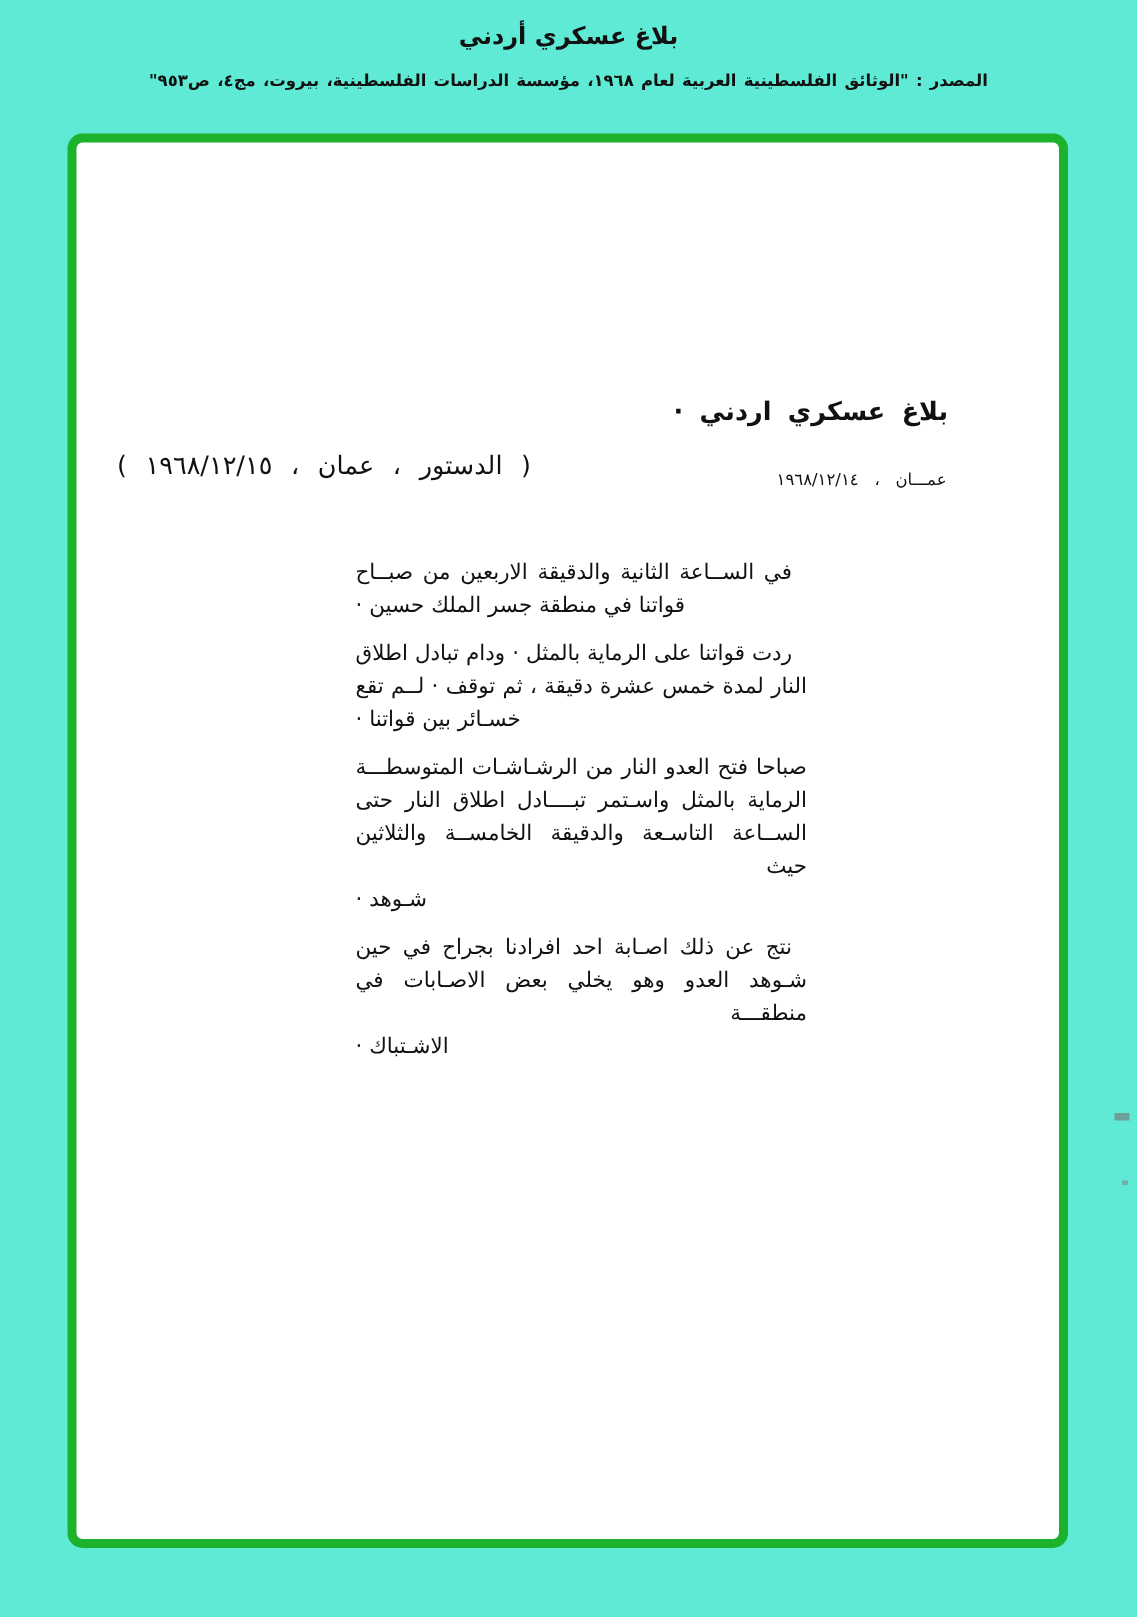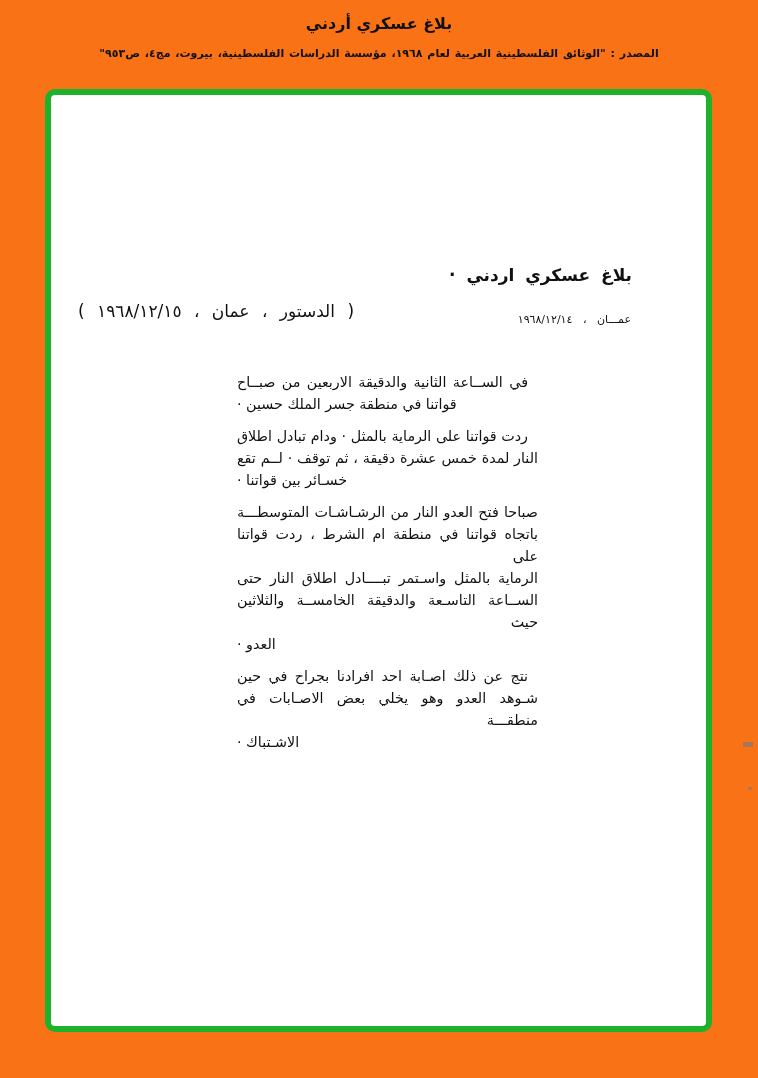--- a/index.html
+++ b/index.html
@@ -1,17 +1,17 @@
 <!DOCTYPE html>
 <html><head>
 <meta charset="utf-8">
 <style>
   html,body { margin:0; padding:0; background:#ffffff; }
   .page {
-    position:relative; width:758px; height:1078px; background:#f97316;
+    position:relative; width:758px; height:1078px; background:#5eead4;
     font-family:"DejaVu Sans", sans-serif; color:#111; overflow:hidden;
   }
   .hdr-title {
     position:absolute; top:14px; left:0; right:0; text-align:center;
     direction:rtl; font-weight:bold; font-size:16px; letter-spacing:0.5px;
   }
   .hdr-source {
     position:absolute; top:47px; left:0; right:0; text-align:center;
     direction:rtl; font-weight:bold; font-size:11px; word-spacing:1px;
   }
@@ -66,24 +66,23 @@
     </div>
 
     <div class="para">
       <div class="ln first">ردت قواتنا على الرماية بالمثل · ودام تبادل اطلاق</div>
       <div class="ln full">النار لمدة خمس عشرة دقيقة ، ثم توقف · لــم تقع</div>
       <div class="ln last">خسـائر بين قواتنا ·</div>
     </div>
 
     <div class="para">
       <div class="ln full">صباحا فتح العدو النار من الرشـاشـات المتوسطـــة</div>
-      <div class="ln full">باتجاه قواتنا في منطقة ام الشرط ، ردت قواتنا على</div>
       <div class="ln full">الرماية بالمثل واسـتمر تبــــادل اطلاق النار حتى</div>
       <div class="ln full">الســاعة التاسـعة والدقيقة الخامســة والثلاثين حيث</div>
-      <div class="ln last">العدو ·</div>
+      <div class="ln last">شـوهد ·</div>
     </div>
 
     <div class="para">
       <div class="ln first">نتج عن ذلك اصـابة احد افرادنا بجراح في حين</div>
       <div class="ln full">شـوهد العدو وهو يخلي بعض الاصـابات في منطقـــة</div>
       <div class="ln last">الاشـتباك ·</div>
     </div>
 
   </div>
 

